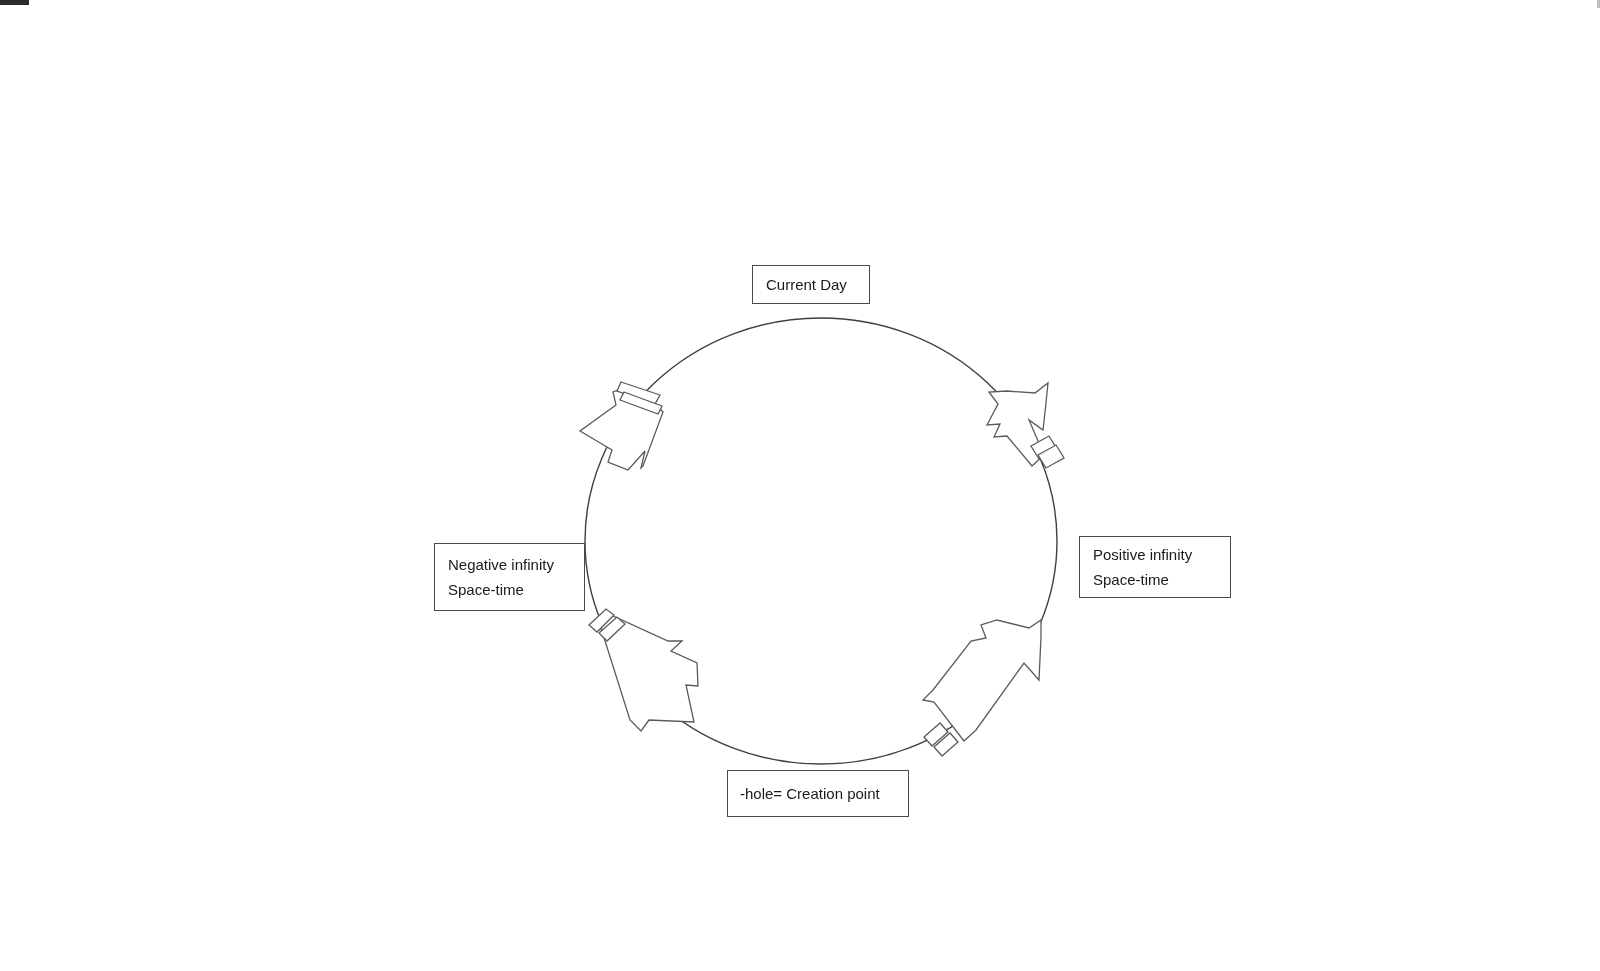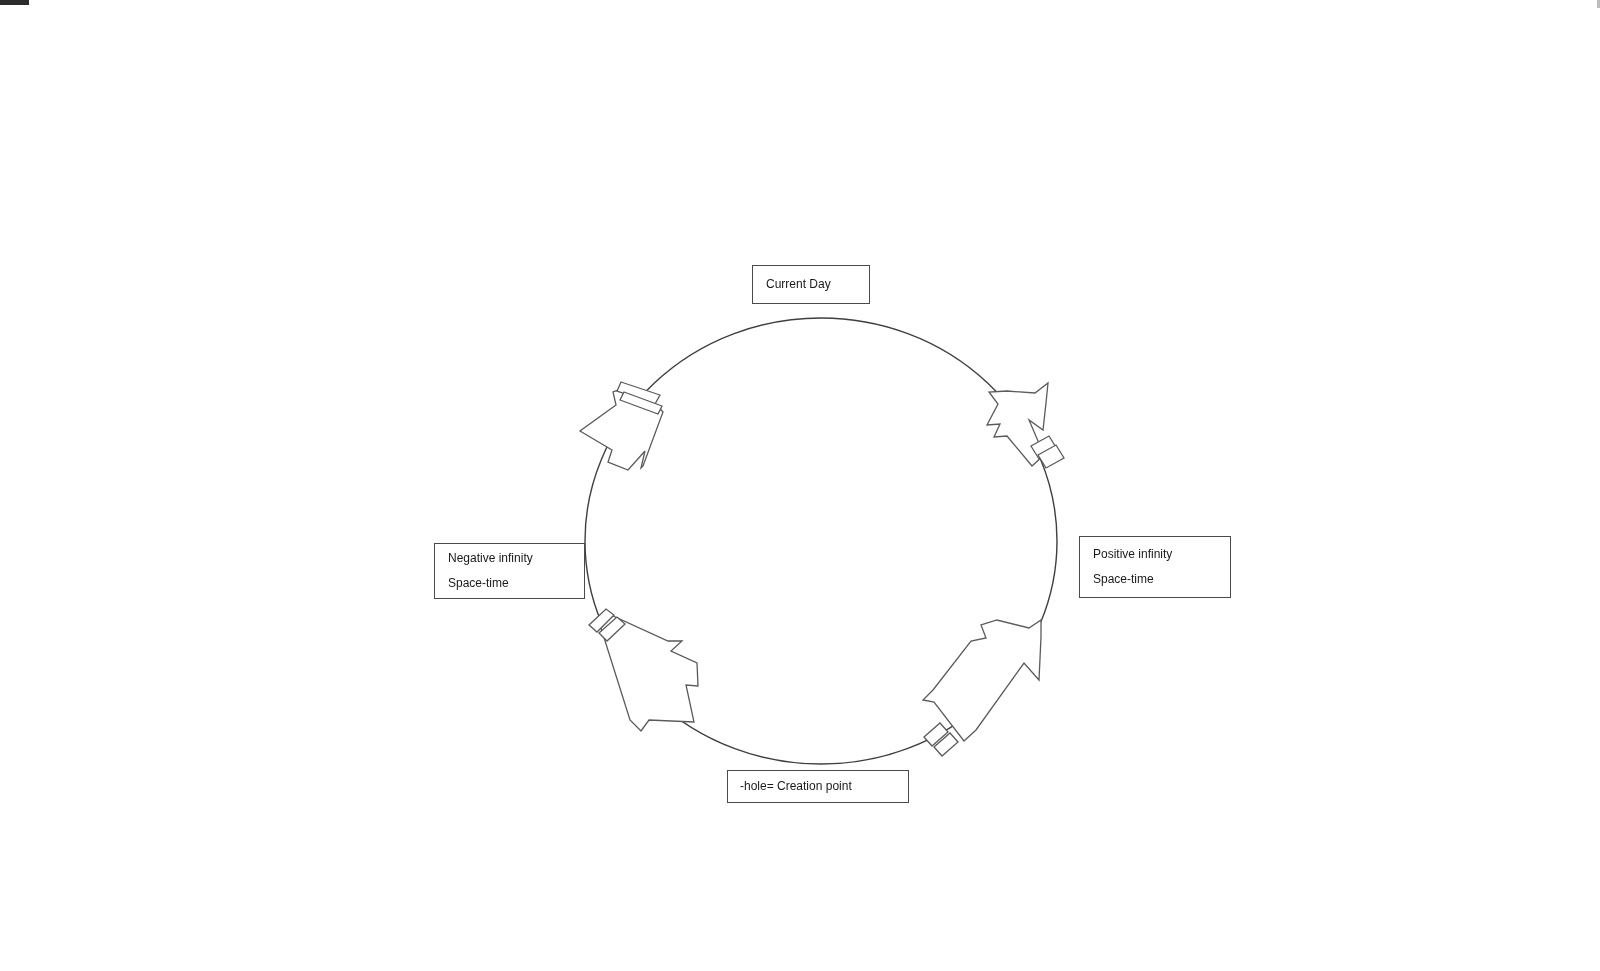--- a/index.html
+++ b/index.html
@@ -34,54 +34,54 @@
   .label-box {
     position: absolute;
     box-sizing: border-box;
     background: #ffffff;
     border: 1px solid #4a4a4a;
     display: flex;
     flex-direction: column;
     justify-content: center;
     padding: 4px 12px 4px 13px;
     color: #1a1a1a;
-    font-size: 12px;
+    font-size: 15px;
     line-height: 25px;
     white-space: nowrap;
   }
 
   .label-line { display: block; }
 
   #label-current-day {
     left: 752px;
     top: 265px;
     width: 118px;
     height: 39px;
   }
 
   #label-negative-infinity {
     left: 434px;
     top: 543px;
     width: 151px;
-    height: 56px;
+    height: 68px;
   }
 
   #label-positive-infinity {
     left: 1068px;
     top: 536px;
     width: 152px;
     height: 62px;
     margin-left: 11px;
   }
 
   #label-creation-point {
     left: 727px;
     top: 770px;
     width: 182px;
-    height: 33px;
+    height: 47px;
     padding: 2px 10px 2px 12px;
   }
 
   #corner-mark {
     position: absolute;
     left: 0;
     top: 0;
     width: 29px;
     height: 5px;
     background: #2b2b2b;

